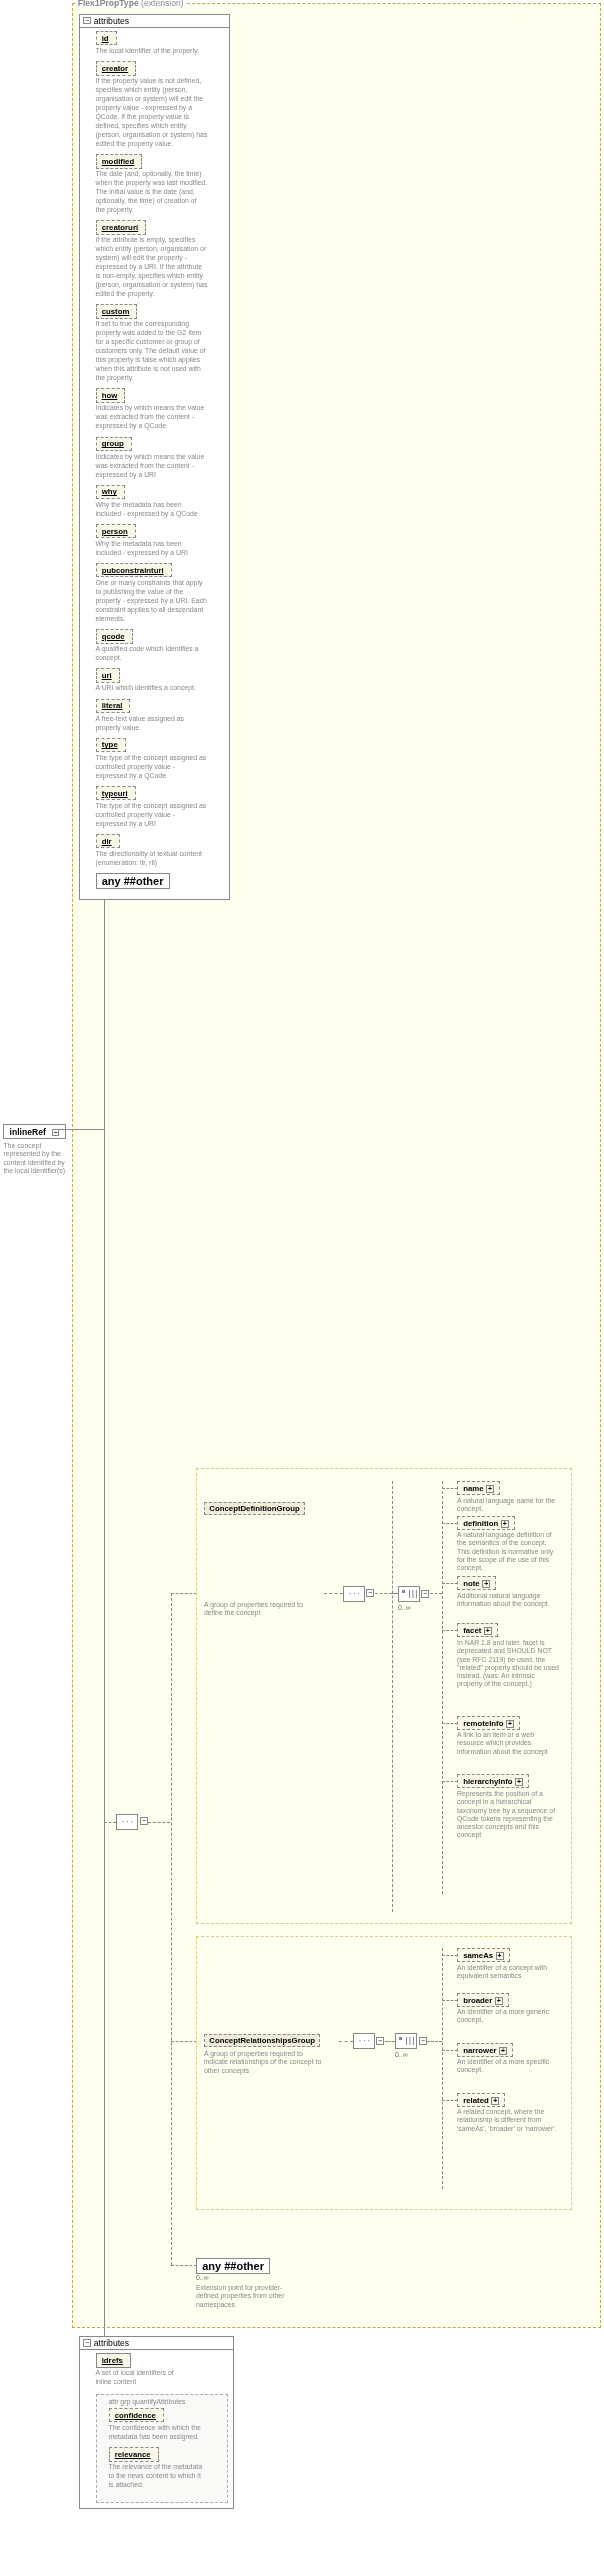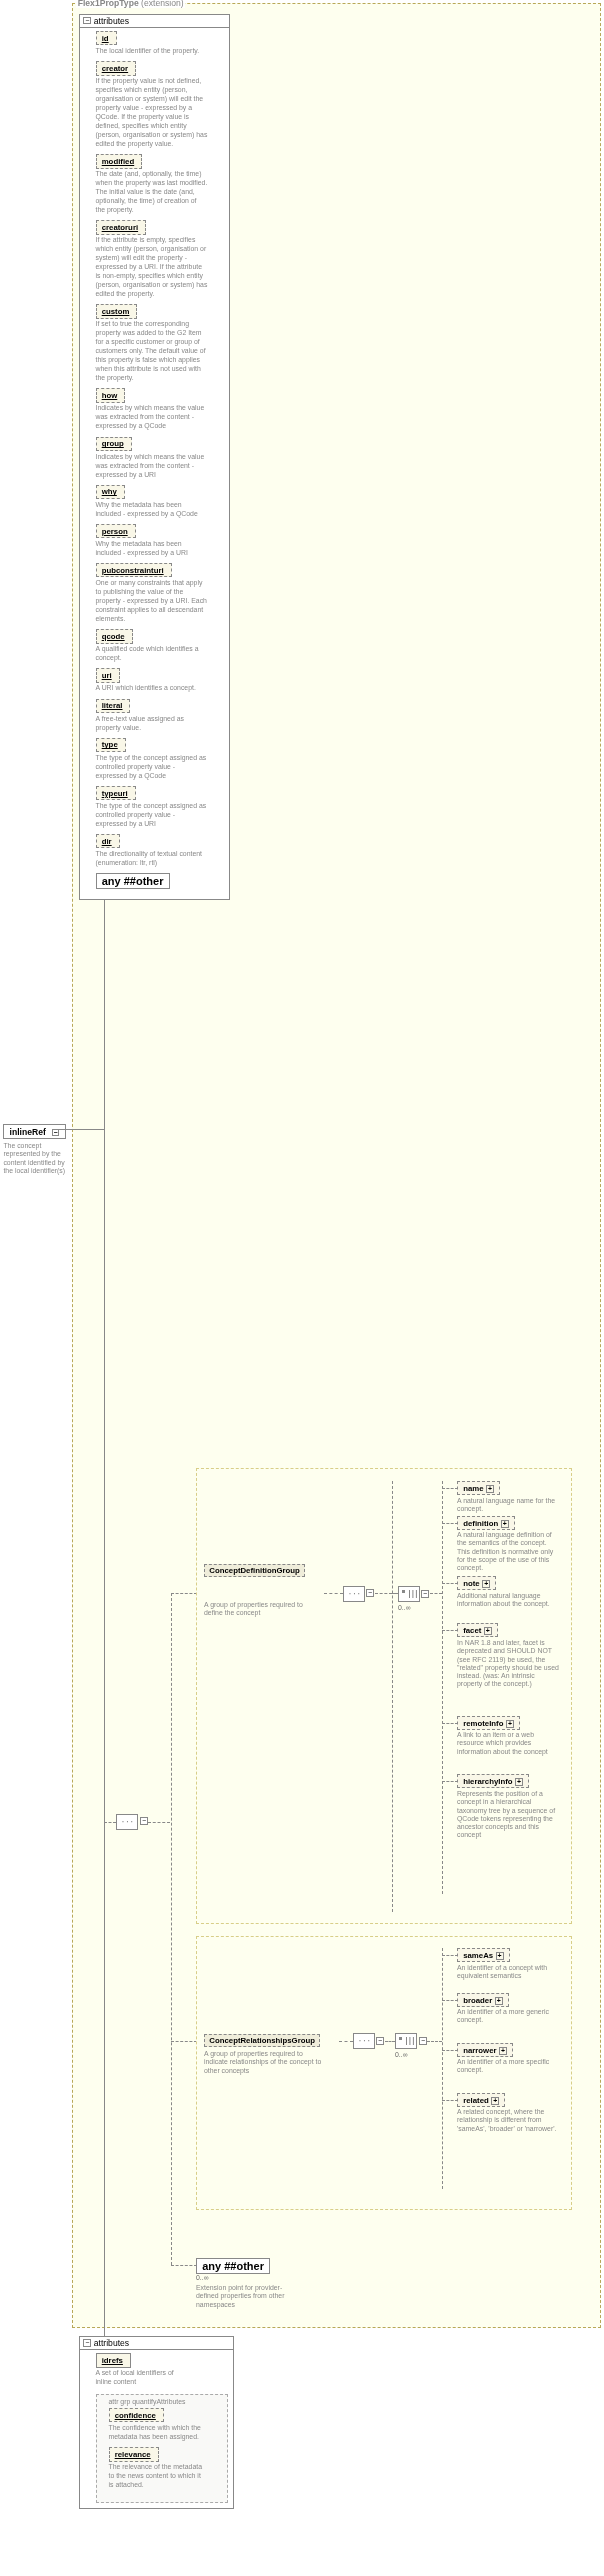--- a/index.html
+++ b/index.html
@@ -110,21 +110,21 @@
   </div>
 
   <div class="hline-d" style="left:104px; top:1822px; width:12px;"></div>
   <div class="seq" style="left:116px; top:1814px;"></div>
   <div class="choice-btn" style="left:140px; top:1817px;">−</div>
   <div class="hline-d" style="left:148px; top:1822px; width:22.4px;"></div>
   <div class="vline-d" style="left:171px; top:1593px; height:672px;"></div>
 
   <div class="hline-d" style="left:171px; top:1593px; width:26px;"></div>
   <div class="grp" style="left:196px; top:1468px; width:376px; height:456px;"></div>
-  <div class="grp-label" style="left:204px; top:1564px;">ConceptDefinitionGroup</div>
+  <div class="grp-label" style="left:204px; top:1502px;">ConceptDefinitionGroup</div>
   <div class="grp-desc" style="left:204px; top:1601px; width:112px;">A group of properties required to define the concept</div>
   <div class="hline-d" style="left:324px; top:1593px; width:19px;"></div>
   <div class="seq" style="left:343px; top:1586px;"></div>
   <div class="choice-btn" style="left:366px; top:1589px;">−</div>
   <div class="hline-d" style="left:375px; top:1593px; width:17px;"></div>
   <div class="vline-d" style="left:392px; top:1481px; height:431px;"></div>
 
   <div class="choice" style="left:398px; top:1586px;"></div>
   <div class="choice-btn" style="left:421px; top:1590px;">−</div>
   <div class="occur" style="left:398px; top:1604px;">0..∞</div>

